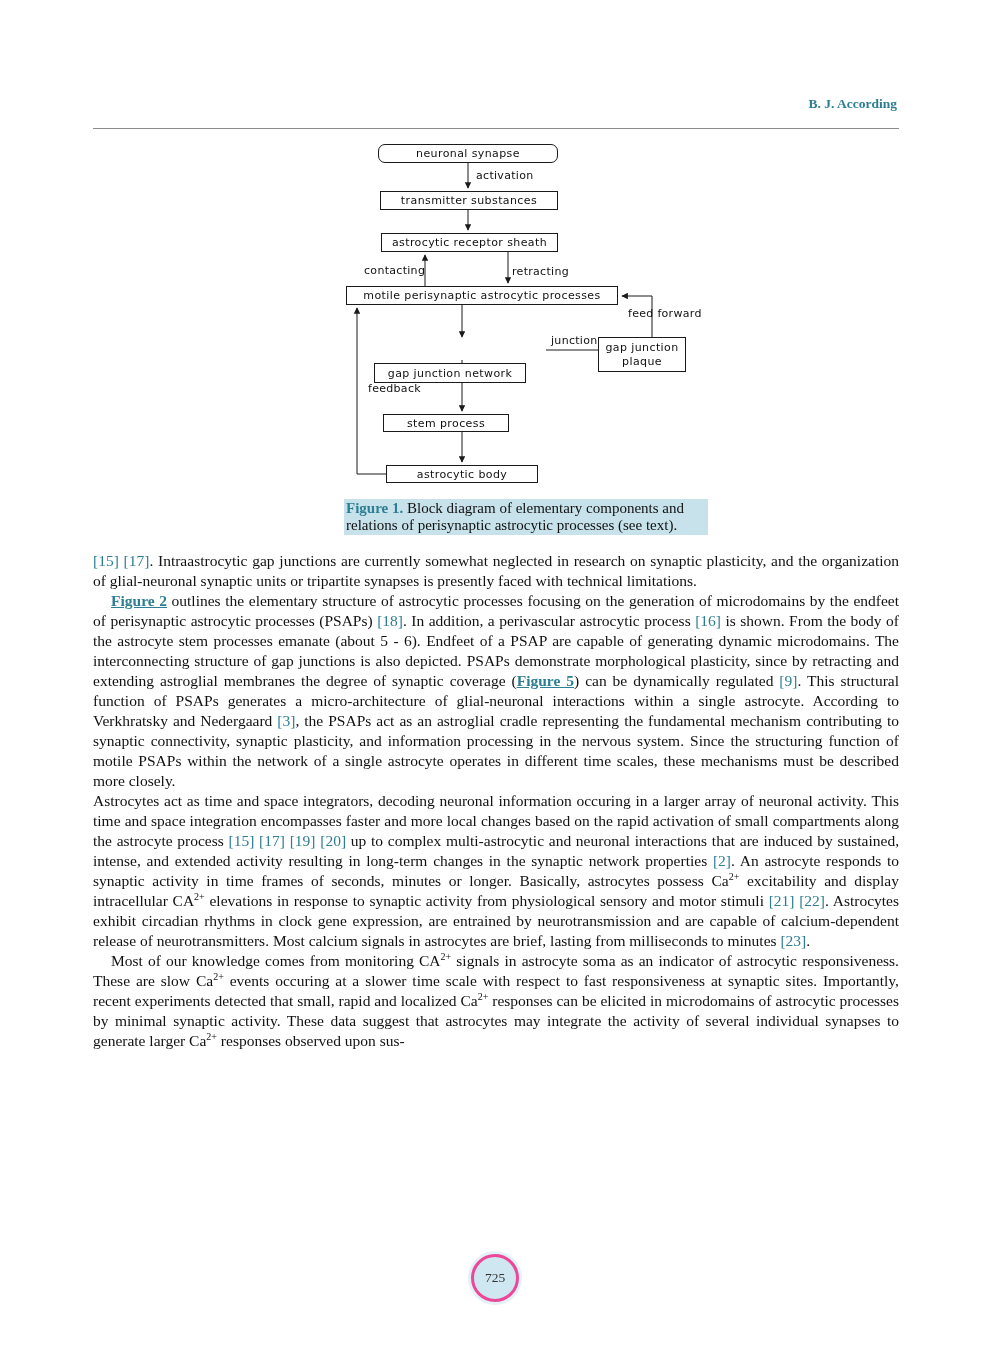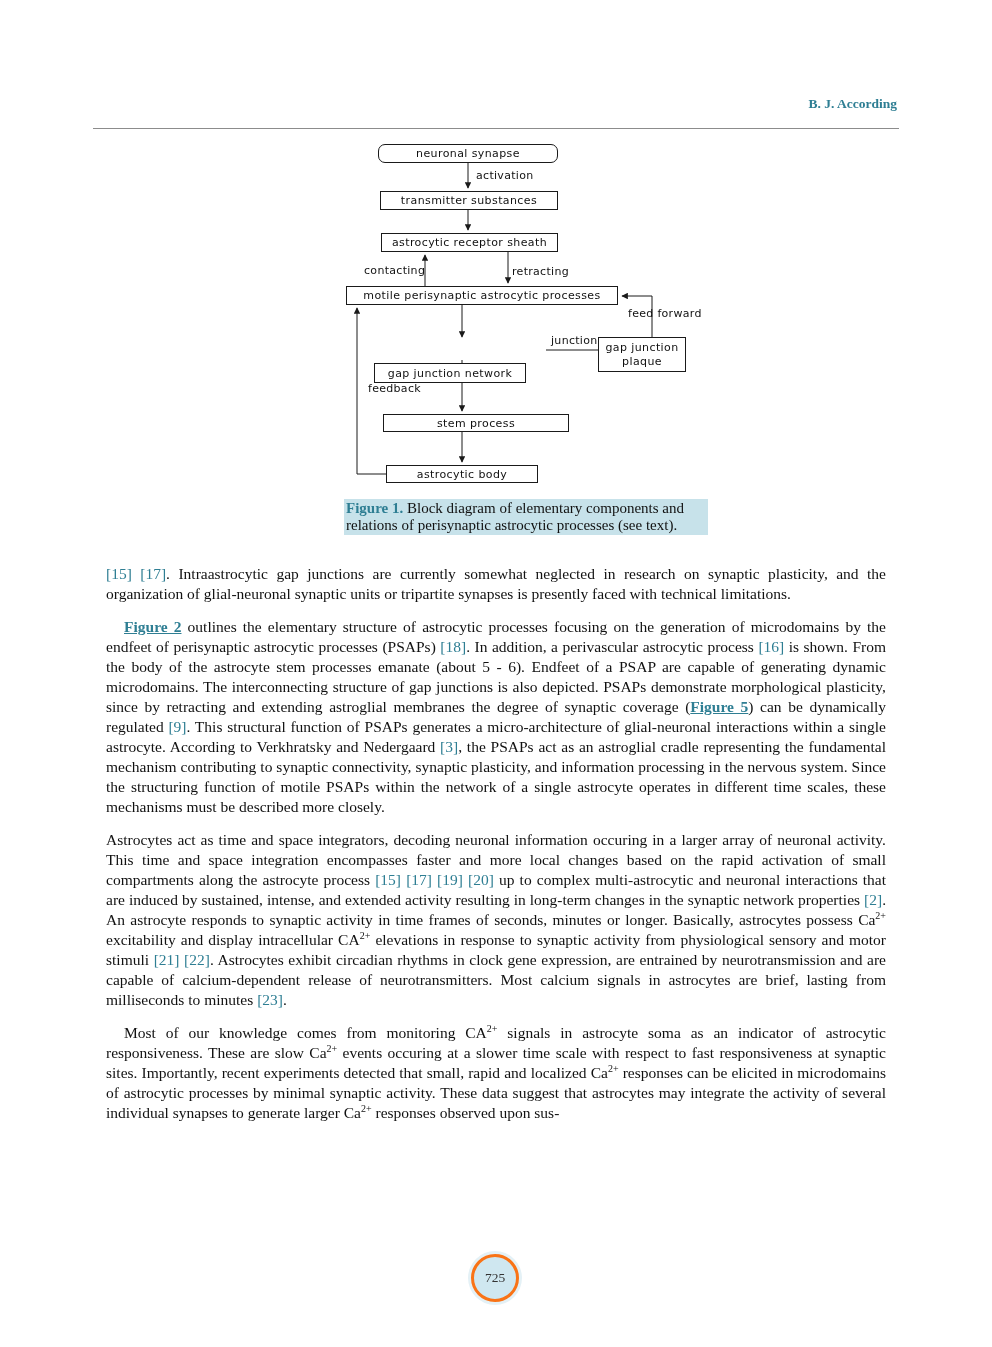--- a/index.html
+++ b/index.html
@@ -34,33 +34,33 @@
   .caption {
     position:absolute; top:499px; left:344px; width:360px;
     font-size:15px; line-height:17px; background:var(--hl); color:#111;
     padding:1px 2px;
   }
   .caption .cap-label { color:var(--accent); font-weight:bold; }
   .body-text {
     position:absolute; top:551px; left:93px; width:806px;
     font-size:15.5px; line-height:20px; text-align:justify;
   }
-  .para { margin:13px; }
+  .para { margin:0; }
   .para.indent { text-indent:18px; }
   .cite, .figref { color:var(--accent); text-decoration:none; cursor:pointer; }
   .figref { font-weight:bold;text-decoration:underline; }
   .body-text sup { font-size:10px; line-height:0; }
   .section-heading {
     color:var(--accent); font-weight:bold; font-size:17.5px; line-height:22px;
     margin:15px 0 9px 0; padding-left:22px; text-indent:-22px; text-align:left;
   }
   .page-number {
     position:absolute; left:471px; top:1254px; width:48px; height:48px;
     box-sizing:border-box; border-radius:50%;
-    background:#cfe7f0; border:3px solid #f97316;
+    background:#cfe7f0; border:3px solid #ec4899;
     box-shadow:0 0 0 3px #e4f1f6;
     display:flex; align-items:center; justify-content:center;
     font-size:13.5px; color:#333;
   }
 </style>
 </head>
 <body>
 
 <div class="page">
 
@@ -85,21 +85,21 @@
       <line x1="462" y1="292" x2="462" y2="322" stroke="#1a1a1a" stroke-width="1" marker-end="url(#arrowhead)"></line>
       <polyline points="386,334 357,334 357,168" fill="none" stroke="#1a1a1a" stroke-width="1" marker-end="url(#arrowhead)"></polyline>
     </svg>
 
     <div class="dbox" style="left:378px; top:4px;   width:180px;border-radius:7px;">neuronal synapse</div>
     <div class="dbox" style="left:380px; top:51px;  width:178px;">transmitter substances</div>
     <div class="dbox" style="left:381px; top:93px;  width:177px;">astrocytic receptor sheath</div>
     <div class="dbox" style="left:346px; top:146px; width:272px;">motile perisynaptic astrocytic processes</div>
     <div class="dbox" style="left:374px; top:200px; width:152px; height:20px;margin-top:23px;">gap junction network</div>
     <div class="dbox tall" style="left:598px; top:197px; width:88px;">gap junction plaque</div>
-    <div class="dbox" style="left:383px; top:274px; width:186px; height:18px;">stem process</div>
+    <div class="dbox" style="left:383px; top:274px; width:126px; height:18px;">stem process</div>
     <div class="dbox" style="left:386px; top:325px; width:152px; height:18px;">astrocytic body</div>
 
     <div class="dlabel" style="left:476px; top:29px;">activation</div>
     <div class="dlabel" style="left:364px; top:124px;">contacting</div>
     <div class="dlabel" style="left:512px; top:125px;">retracting</div>
     <div class="dlabel" style="left:628px; top:167px;">feed forward</div>
     <div class="dlabel" style="left:551px; top:194px;">junction</div>
     <div class="dlabel" style="left:368px; top:242px;">feedback</div>
   </div>
 

